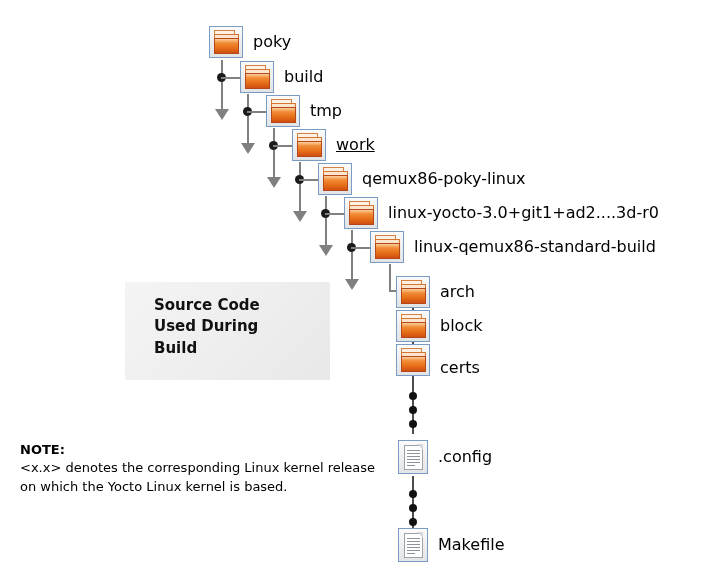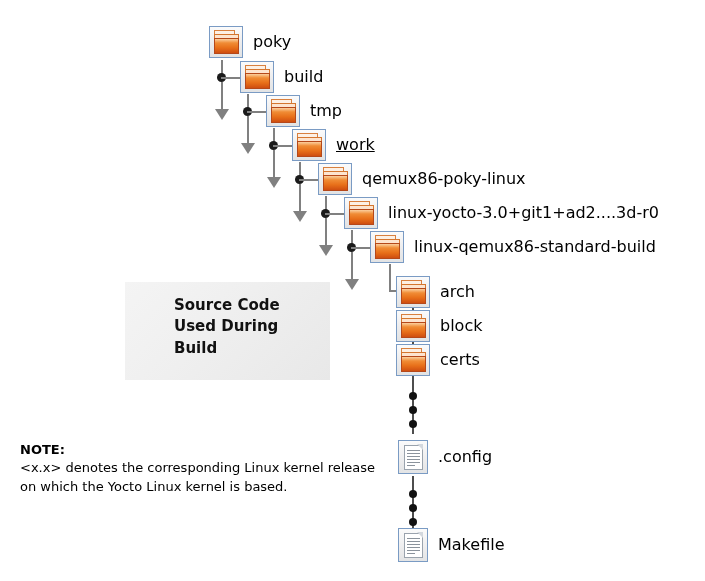--- a/index.html
+++ b/index.html
@@ -174,21 +174,20 @@
   }
   .callout-text {
     position: absolute;
     left: 29px;
     top: 13px;
     font-size: 15px;
     font-weight: bold;
     line-height: 1.42;
     color: #111111;
     white-space: pre-line;
-    margin-left: 20px;
   }
 
   
   .note {
     position: absolute;
     left: 20px;
     top: 430px;
     width: 370px;
   }
   .note-title {
@@ -337,21 +336,21 @@
 
   <div class="node" style="left:396px; top:264px;">
     <span class="icon-folder">
       <span class="f-back"></span>
         <span class="f-mid"></span>
         <span class="f-front"></span>
     </span>
     <span class="node-label">arch</span>
   </div>
 
-  <div class="node" style="left:396px; top:332px;">
+  <div class="node" style="left:396px; top:332px;align-items:flex-end;">
     <span class="icon-folder">
       <span class="f-back"></span>
         <span class="f-mid"></span>
         <span class="f-front"></span>
     </span>
     <span class="node-label">certs</span>
   </div>
 
   <div class="node" style="left:398px; top:428px;">
     <span class="icon-doc">

